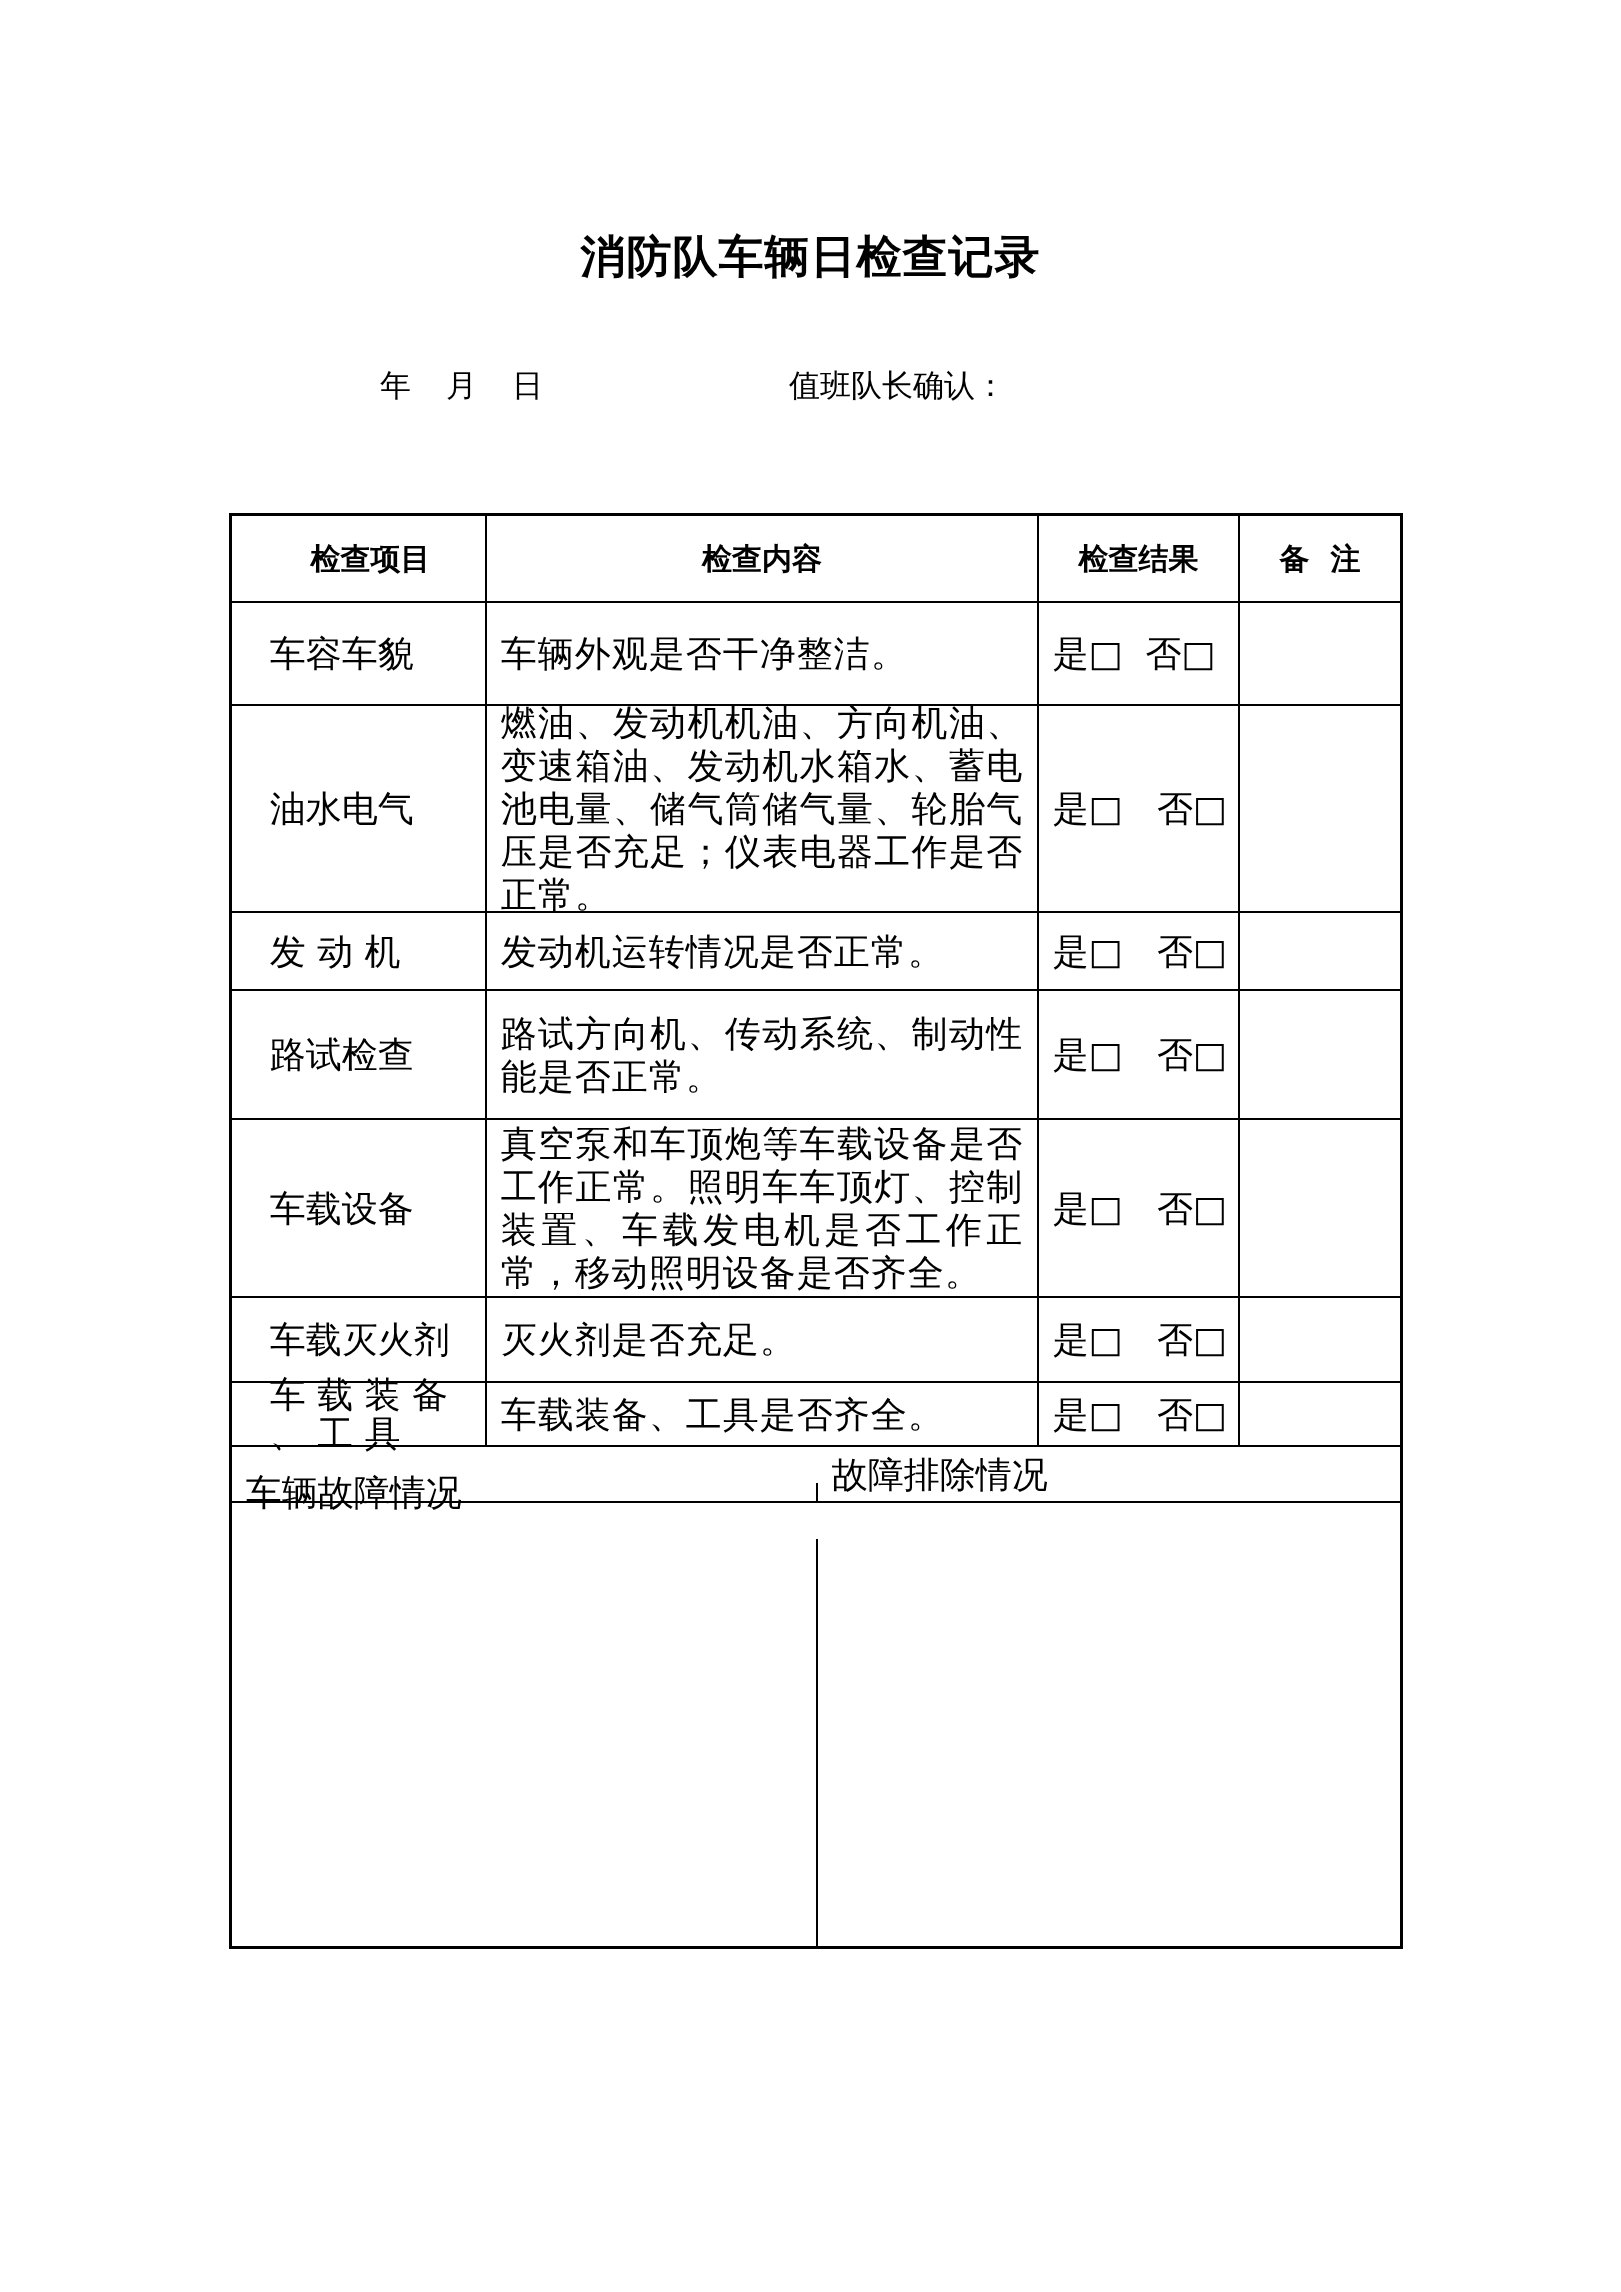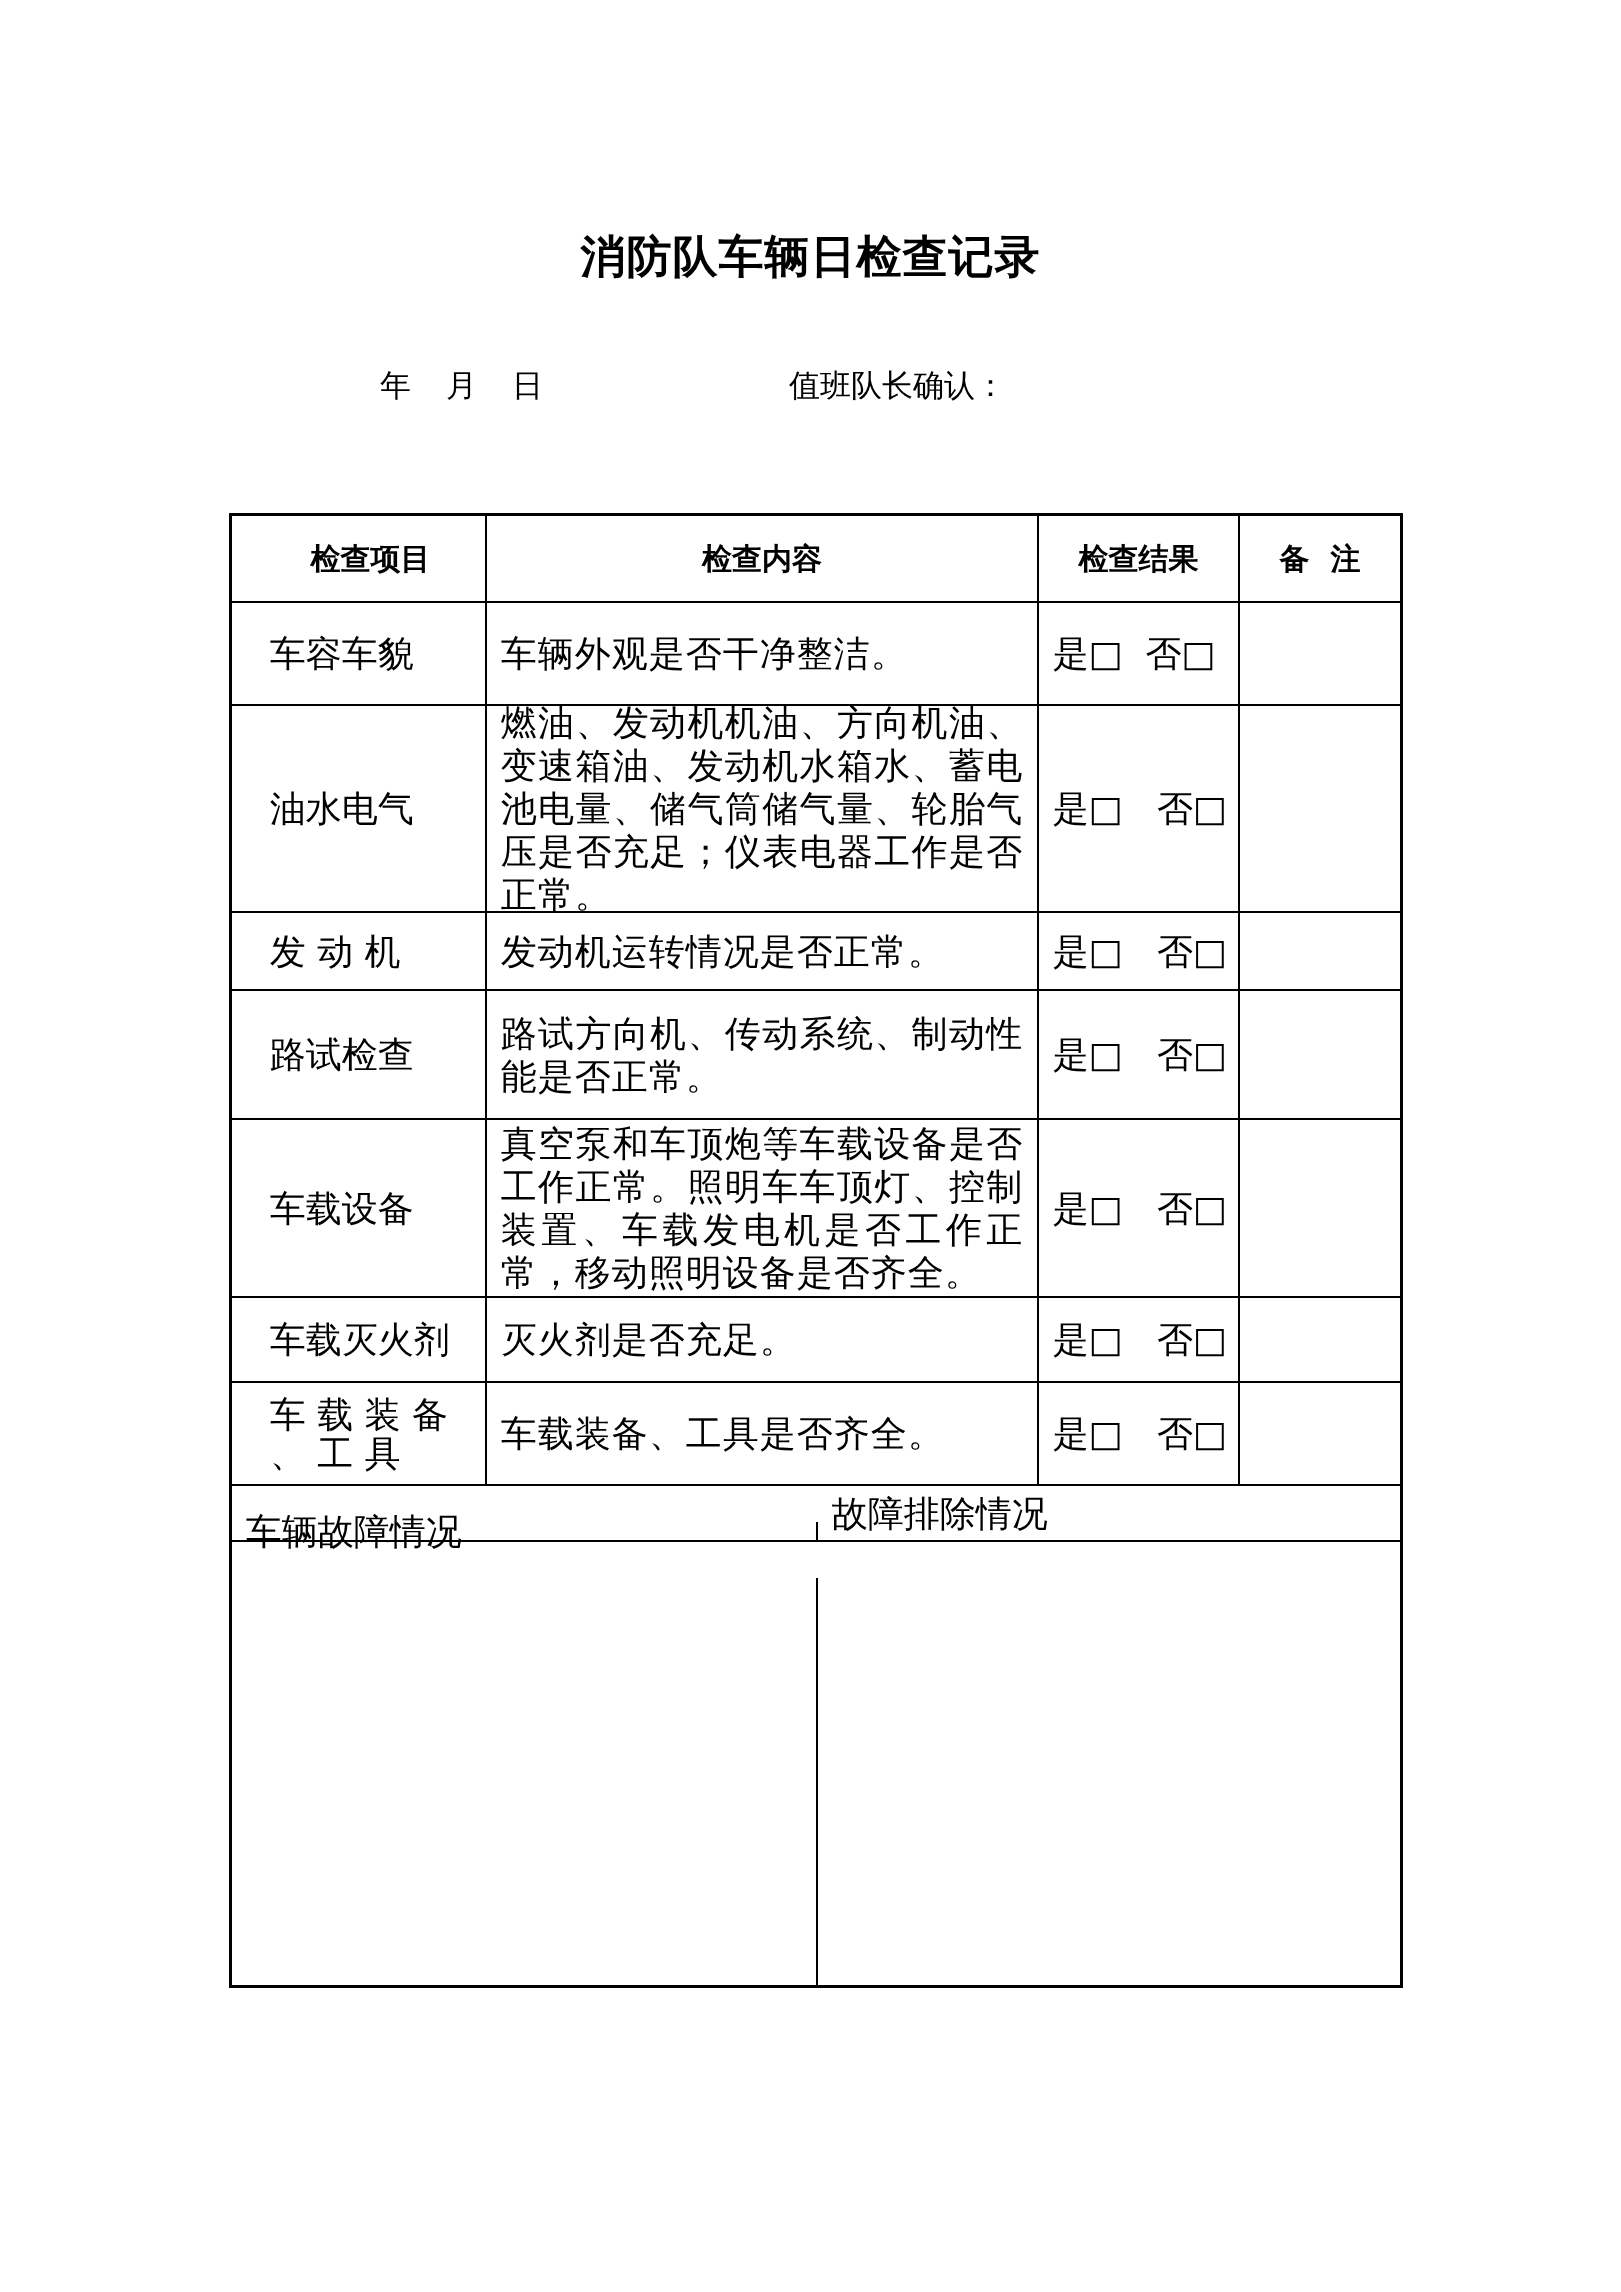--- a/index.html
+++ b/index.html
@@ -83,21 +83,21 @@
     <div class="cell c4"></div>
   </div>
 
   <div class="row" style="height:85px">
     <div class="cell c1">车载灭火剂</div>
     <div class="cell c2 content-text">灭火剂是否充足。</div>
     <div class="cell c3 result">是□   否□</div>
     <div class="cell c4"></div>
   </div>
 
-  <div class="row" style="height:103px">
+  <div class="row" style="height:64px">
     <div class="cell c1" style="line-height:39px">车 载 装 备 、 工 具</div>
     <div class="cell c2 content-text">车载装备、工具是否齐全。</div>
     <div class="cell c3 result">是□   否□</div>
     <div class="cell c4"></div>
   </div>
 
   <div class="row foot-label">
     <div class="cell half">车辆故障情况</div>
     <div class="cell half2">故障排除情况</div>
   </div>

